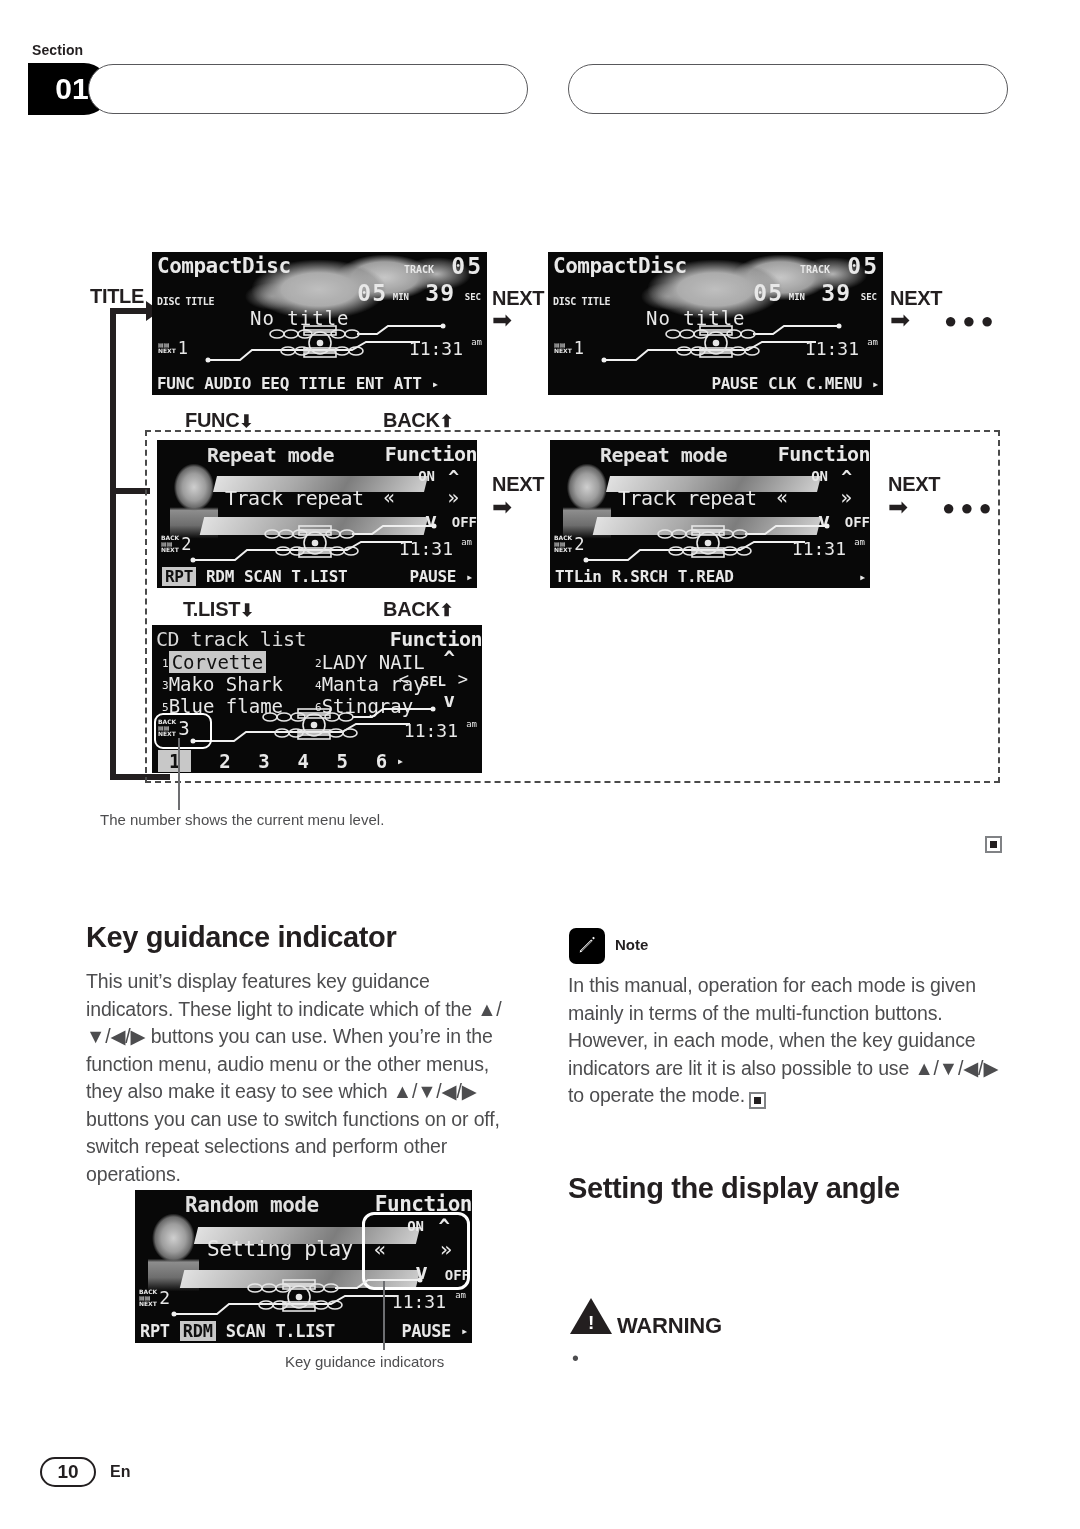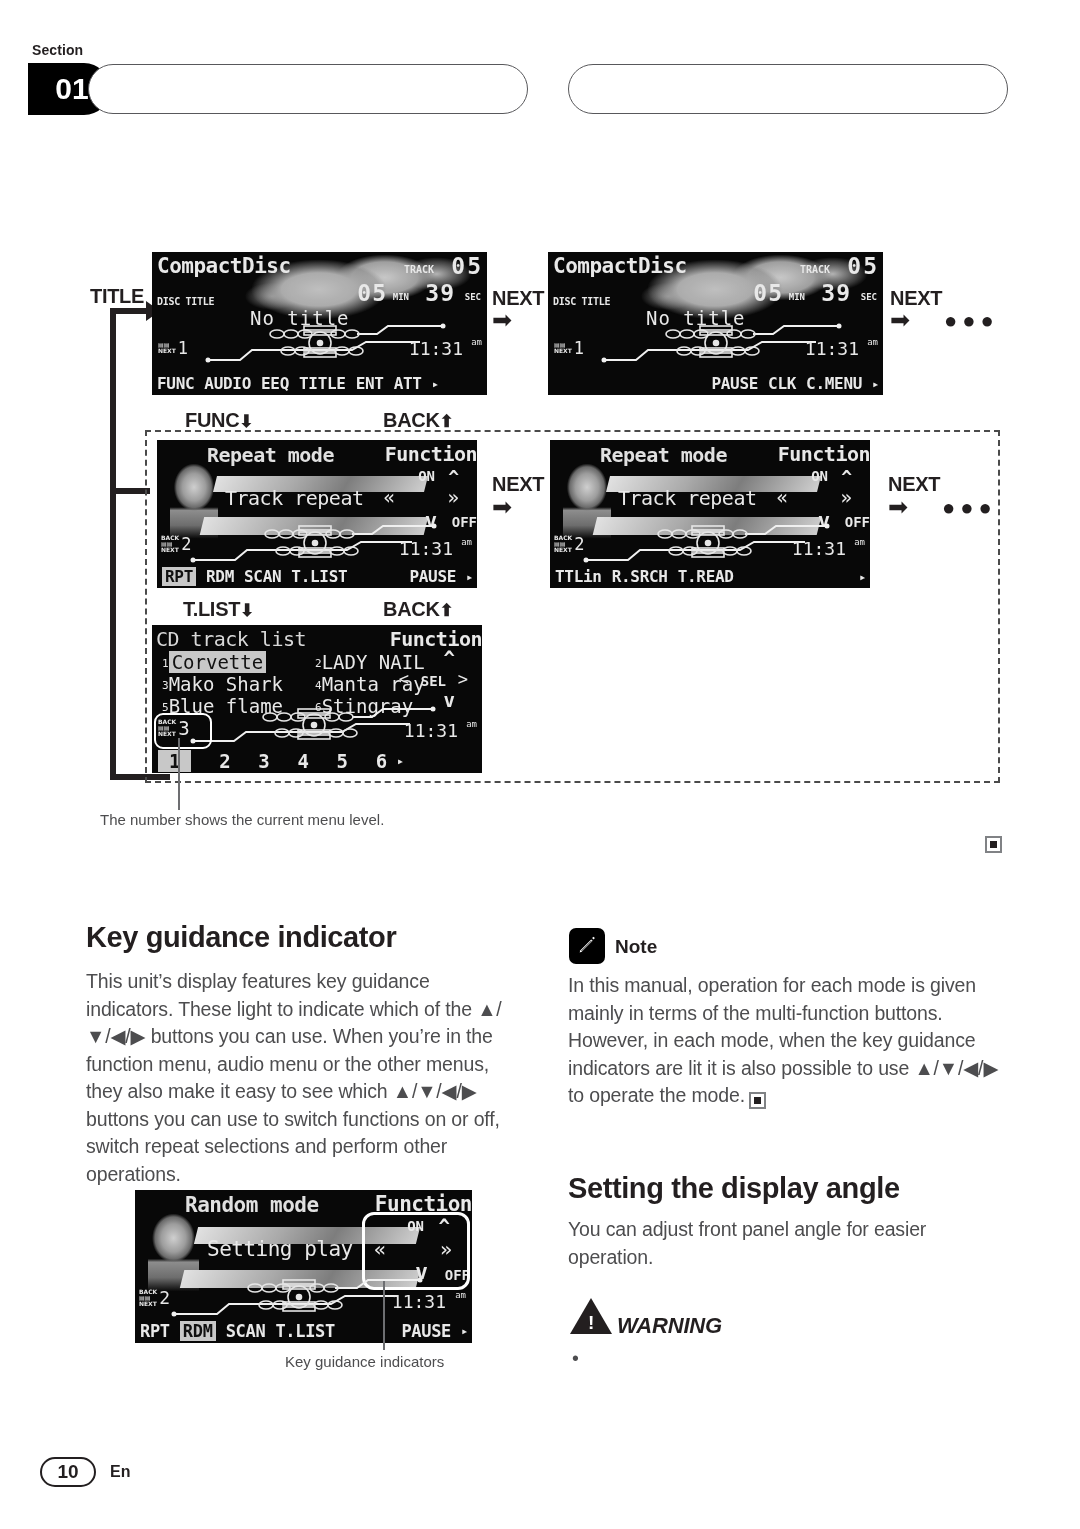--- a/index.html
+++ b/index.html
@@ -119,21 +119,21 @@
     position:absolute;font-size:29px;font-weight:bold;letter-spacing:-.4px;
   }
   .body{
     position:absolute;font-size:19.5px;line-height:27.5px;color:#4d4d4f;
     letter-spacing:-.15px;
   }
   .note-badge{
     position:absolute;width:36px;height:36px;background:#000;border-radius:7px;
     display:flex;align-items:center;justify-content:center;
   }
-  .note-lbl{position:absolute;font-size:19px;font-weight:bold;}
+  .note-lbl{position:absolute;font-size:15px;font-weight:bold;}
   .warn-lbl{position:absolute;font-size:22px;font-weight:bold;letter-spacing:-.2px;}
   .bullet{position:absolute;font-size:19.5px;color:#4d4d4f;}
 
   .endsq{
     position:absolute;width:17px;height:17px;
     border:2px solid #808285;box-sizing:border-box;
     display:flex;align-items:center;justify-content:center;
   }
   .endsq i{display:block;width:7px;height:7px;background:#231f20;}
 
@@ -569,24 +569,23 @@
     </svg>
   </div>
   <div class="note-lbl" style="left:615px;top:936px;">Note</div>
   <div class="body" style="left:568px;top:972px;width:440px;">
     <span>In this manual, operation for each mode is given mainly in terms of the multi-function buttons. However, in each mode, when the key guidance indicators are lit it is also possible to use ▲/▼/◀/▶ to operate the mode.</span><span class="endsq" style="position:relative;display:inline-flex;vertical-align:-2px;margin-left:4px;">
         <i></i>
       </span>
   </div>
 
   <div class="h1" style="left:568px;top:1172px;">Setting the display angle</div>
-  <div class="body" style="left:568px;top:1216px;width:440px;">You can adjust front panel angle for easier operation.</div>
 
   <div style="position:absolute;left:570px;top:1298px;width:0;height:0;border-left:21px solid transparent;border-right:21px solid transparent;border-bottom:36px solid #231f20;"></div>
   <div style="position:absolute;left:588px;top:1313px;color:#fff;font-size:19px;font-weight:bold;line-height:1;">!</div>
-  <div class="warn-lbl" style="left:617px;top:1313px;font-style:italic;">WARNING</div>
+  <div class="warn-lbl" style="left:617px;top:1313px;">WARNING</div>
 
   <div class="bullet" style="left:572px;top:1347px;">•</div>
 
   <div class="pg-pill">10</div>
   <div class="pg-en">En</div>
 
 </div>
 
 </body></html>

